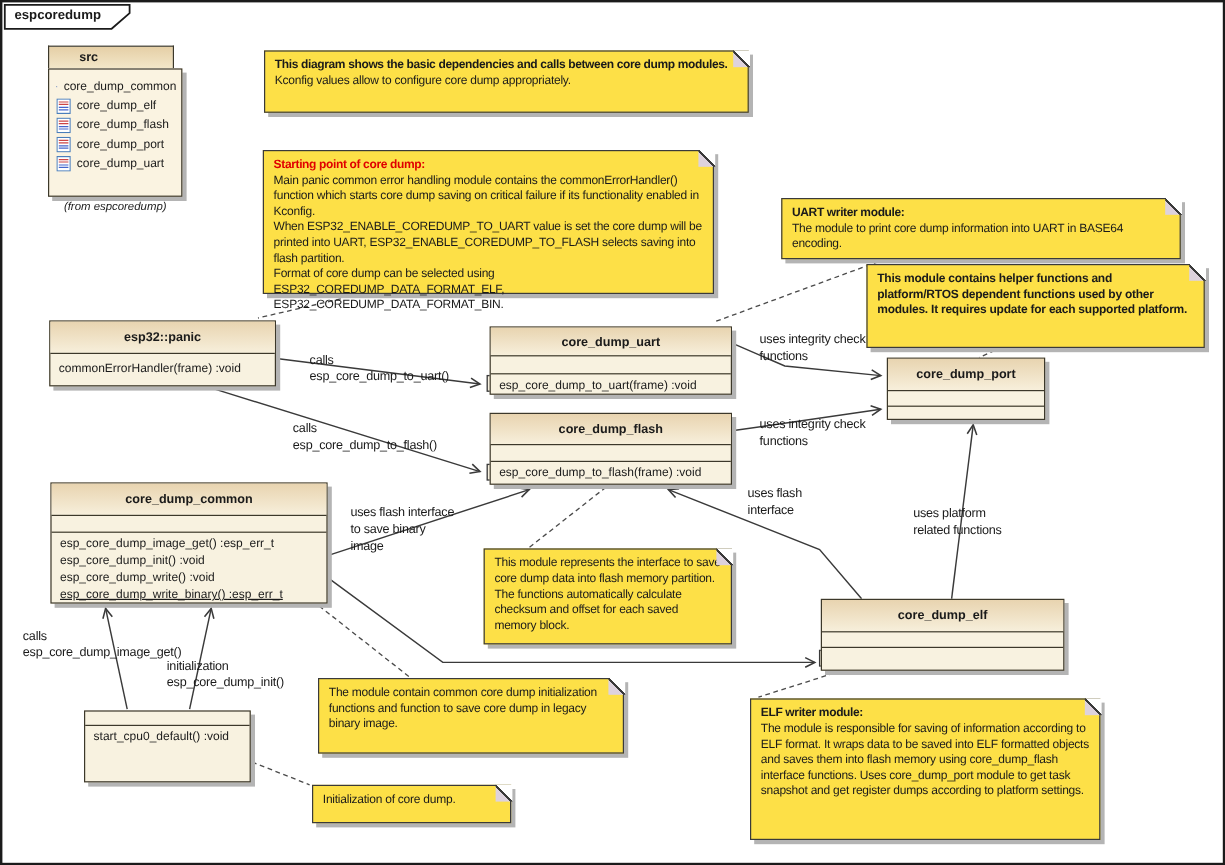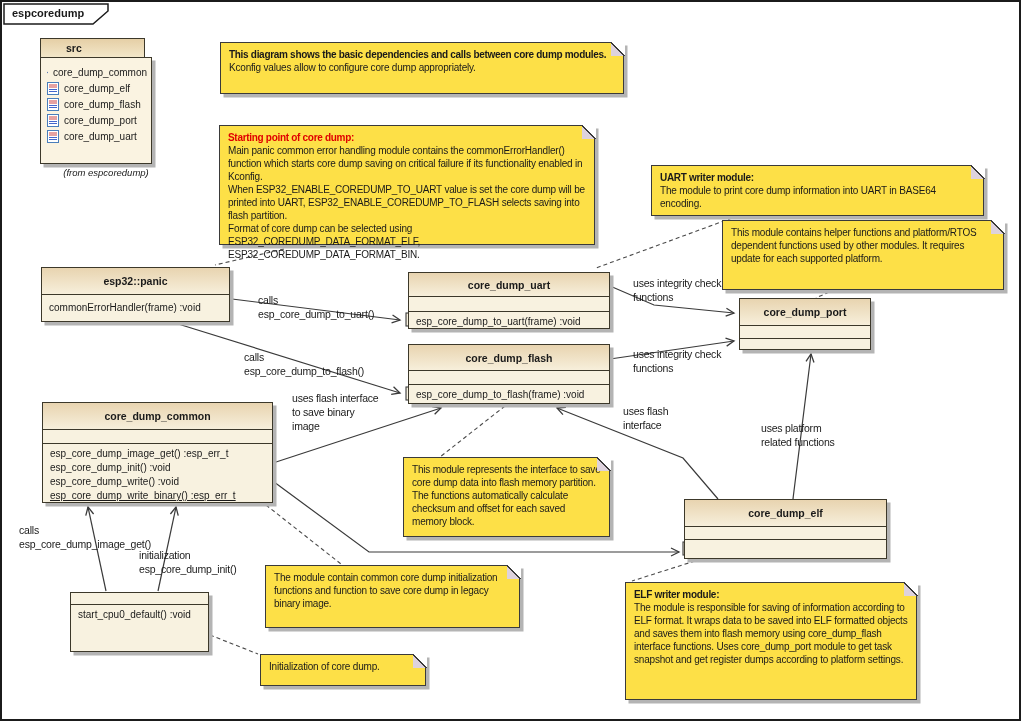--- a/index.html
+++ b/index.html
@@ -16,21 +16,21 @@
 
   
   .pkg-tab{left:38px;top:36px;width:105px;height:19px;z-index:2;
     background:linear-gradient(180deg,#e5cfa6,#f3e7c9);
     border:1.4px solid #3c382a;border-bottom:none;
     font-weight:bold;font-size:10.5px;padding:3px 0 0 25px;}
   .pkg-body{left:38px;top:55px;width:112px;height:107px;z-index:2;
     background:#faf3e1;border:1.4px solid #3c382a;
     box-shadow:3.5px 3.5px 0 #b4b4b4;padding:6px 4px 0 6px;}
   .pkg-item{display:flex;align-items:center;gap:5px;height:16px;font-size:10px;white-space:nowrap;}
-  .pkg-from{left:48px;top:165px;width:112px;text-align:center;
+  .pkg-from{left:38px;top:165px;width:112px;text-align:center;
     font-size:9.5px;font-style:italic;z-index:2;}
 
   
   .uml{z-index:2;background:#f8f2e0;border:1.4px solid #3c382a;
     box-shadow:3.5px 3.5px 0 #b4b4b4;}
   .uml .hdr{background:linear-gradient(180deg,#e8d4b0,#f7efdb);
     border-bottom:1.2px solid #3c382a;font-weight:bold;font-size:10.5px;
     text-align:center;display:flex;align-items:center;justify-content:center;}
   .uml .attr{border-bottom:1.2px solid #3c382a;}
   .uml .mth{font-size:10px;padding:3px 4px 0 7px;line-height:14px;white-space:nowrap;}
@@ -162,21 +162,21 @@
     <div class="note-body">Main panic  common error handling module contains the commonErrorHandler() function which starts core dump saving on critical failure if its functionality enabled in Kconfig.
 When ESP32_ENABLE_COREDUMP_TO_UART value is set the core dump will be printed into UART, ESP32_ENABLE_COREDUMP_TO_FLASH selects saving into flash partition.
 Format of core dump can be selected using ESP32_COREDUMP_DATA_FORMAT_ELF, ESP32_COREDUMP_DATA_FORMAT_BIN.</div>
   </div>
 
   <div class="abs note" style="left:649px;top:163px;width:333px;height:51px;">
     <div class="note-title">UART writer module:</div>
     <div class="note-body">The module to print core dump information into UART in BASE64 encoding.</div>
   </div>
 
-  <div class="abs note" style="left:720px;top:218px;width:282px;height:70px;">
+  <div class="abs note" style="left:720px;top:218px;width:282px;height:70px;font-weight:bold;">
     <div class="note-body">This module contains helper functions and platform/RTOS dependent functions used by other modules. It requires update for each supported platform.</div>
   </div>
 
   <div class="abs note" style="left:401px;top:455px;width:207px;height:80px;">
     <div class="note-body">This module represents the interface to save core dump data into flash memory partition.
 The functions automatically calculate checksum and offset for each saved memory block.</div>
   </div>
 
   <div class="abs note" style="left:623px;top:580px;width:292px;height:118px;">
     <div class="note-title">ELF writer module:</div>
@@ -252,21 +252,21 @@
       <div>esp_core_dump_to_flash()</div>
   </div>
   <div class="abs elabel" style="left:631px;top:274px;">
     <div>uses integrity check</div>
       <div>functions</div>
   </div>
   <div class="abs elabel" style="left:631px;top:345px;">
     <div>uses integrity check</div>
       <div>functions</div>
   </div>
-  <div class="abs elabel" style="left:290px;top:389px;">
+  <div class="abs elabel" style="left:290px;top:418px;">
     <div>uses flash interface</div>
       <div>to save binary</div>
       <div>image</div>
   </div>
   <div class="abs elabel" style="left:621px;top:402px;">
     <div>uses flash</div>
       <div>interface</div>
   </div>
   <div class="abs elabel" style="left:759px;top:419px;">
     <div>uses platform</div>

